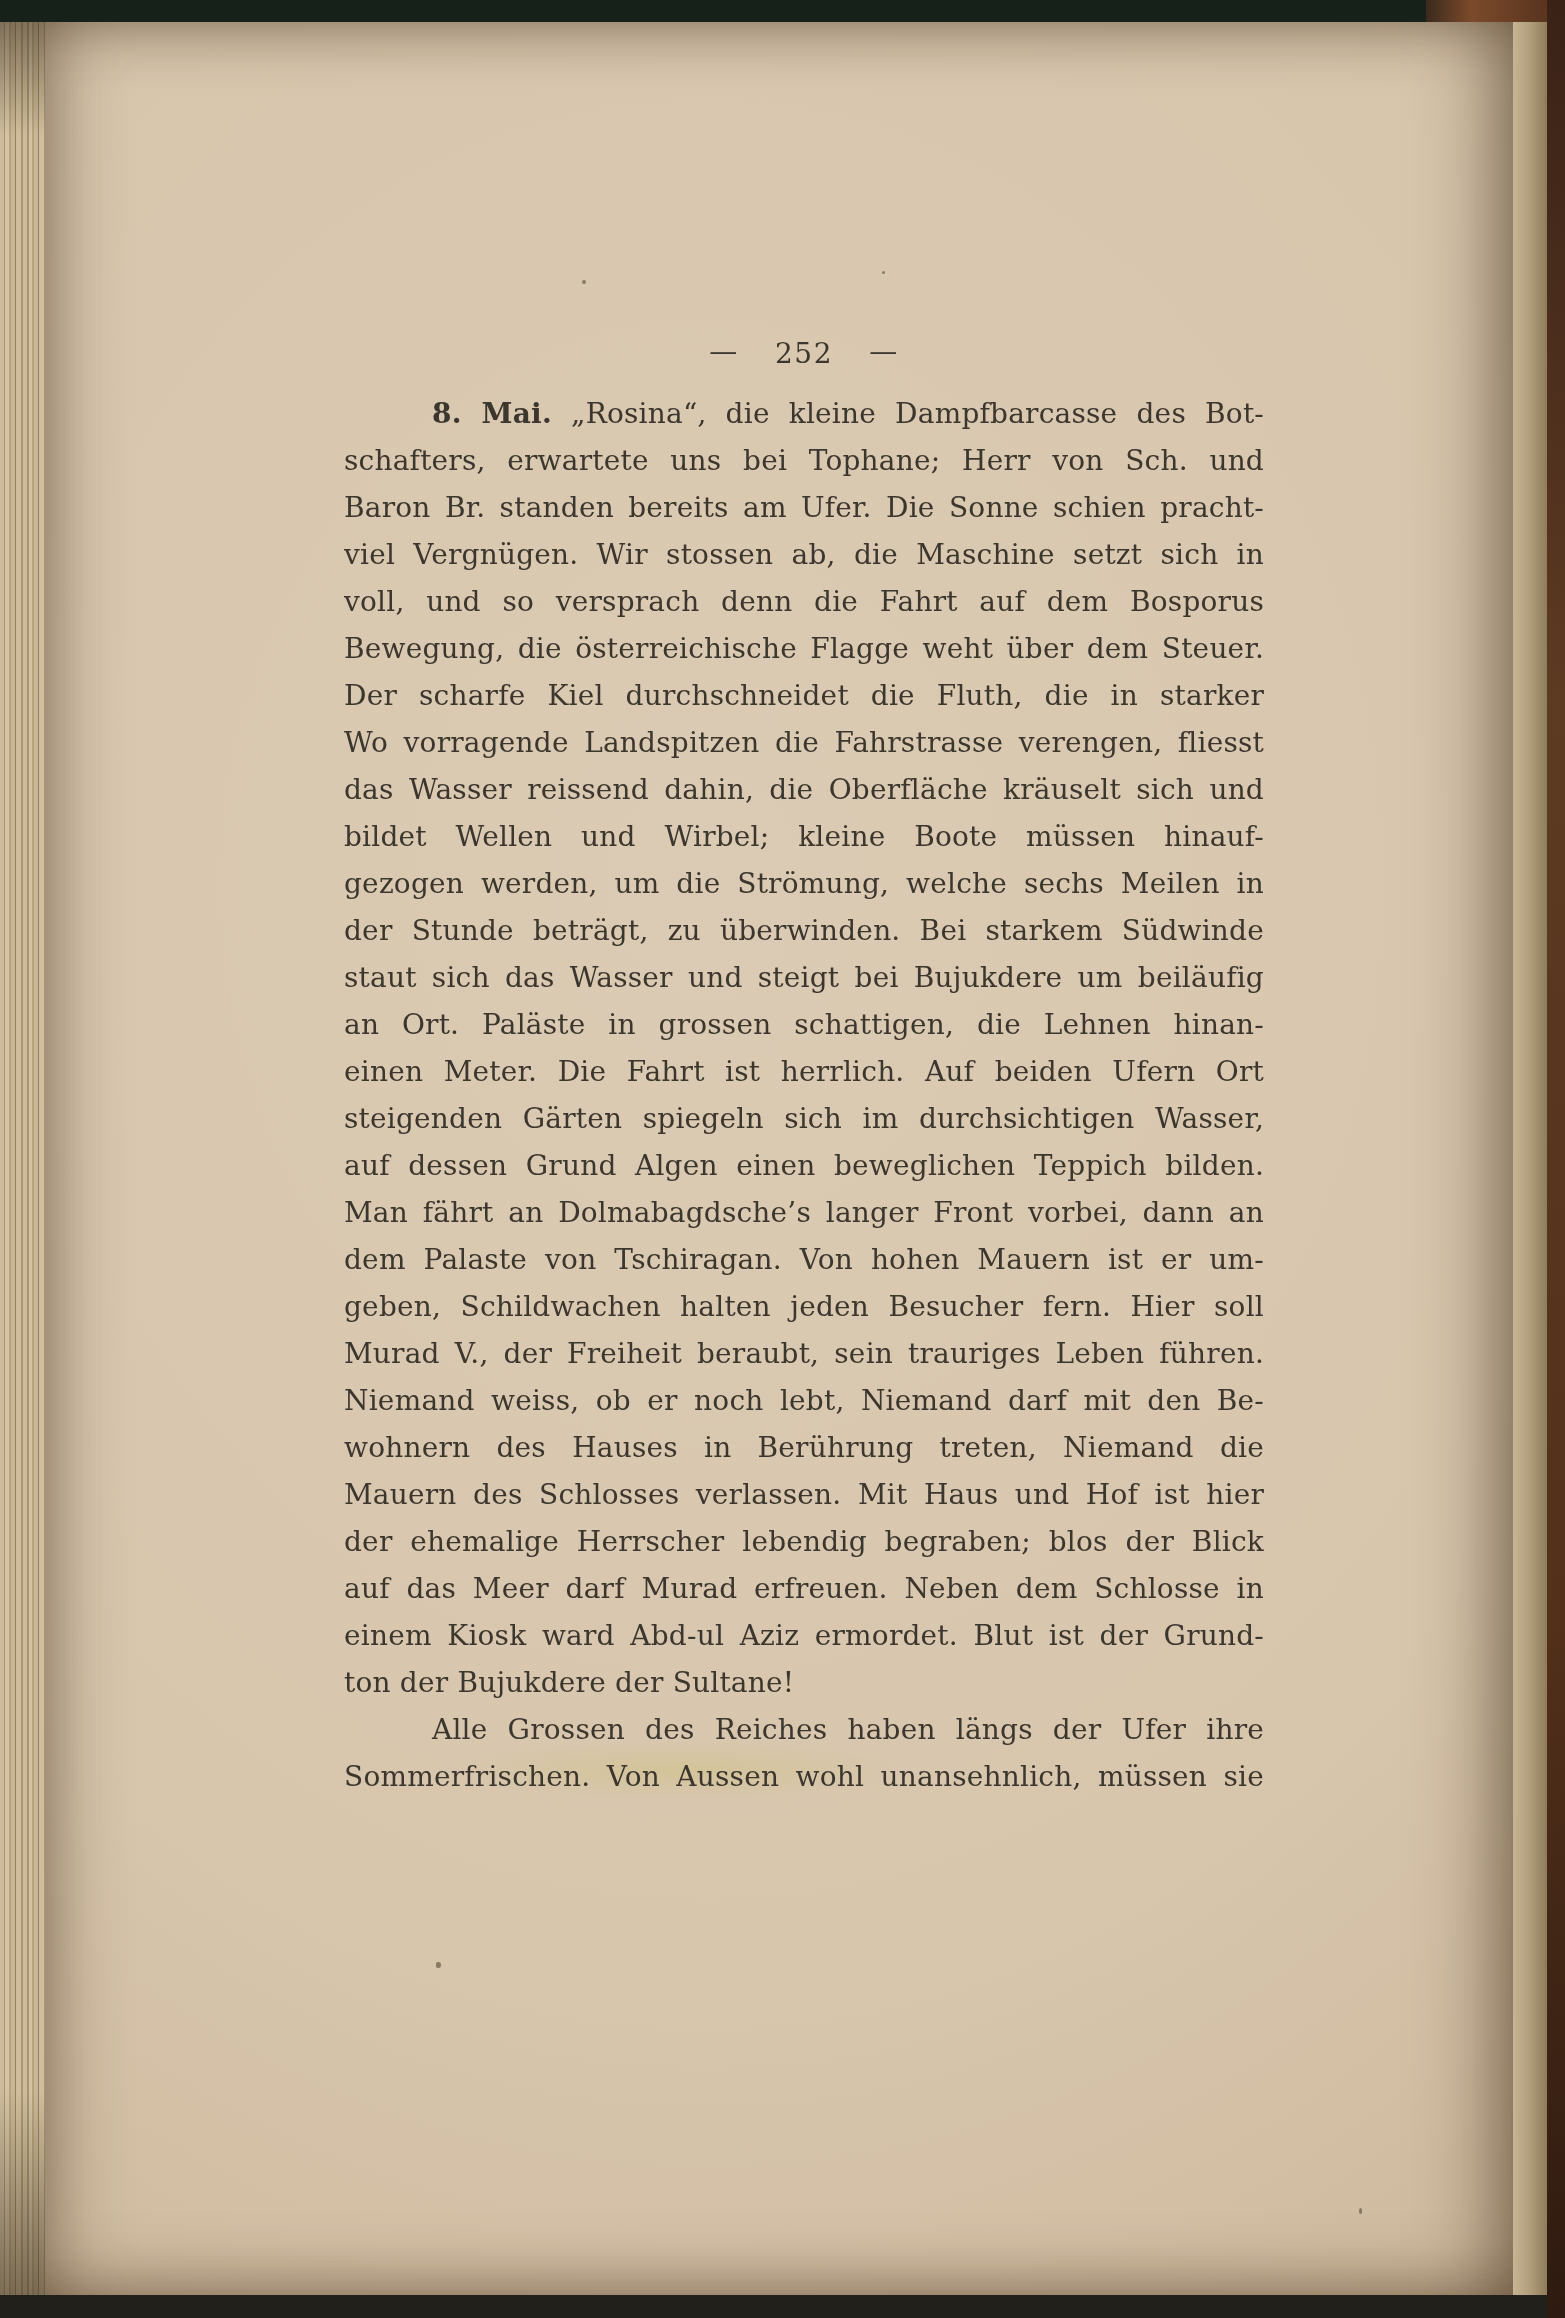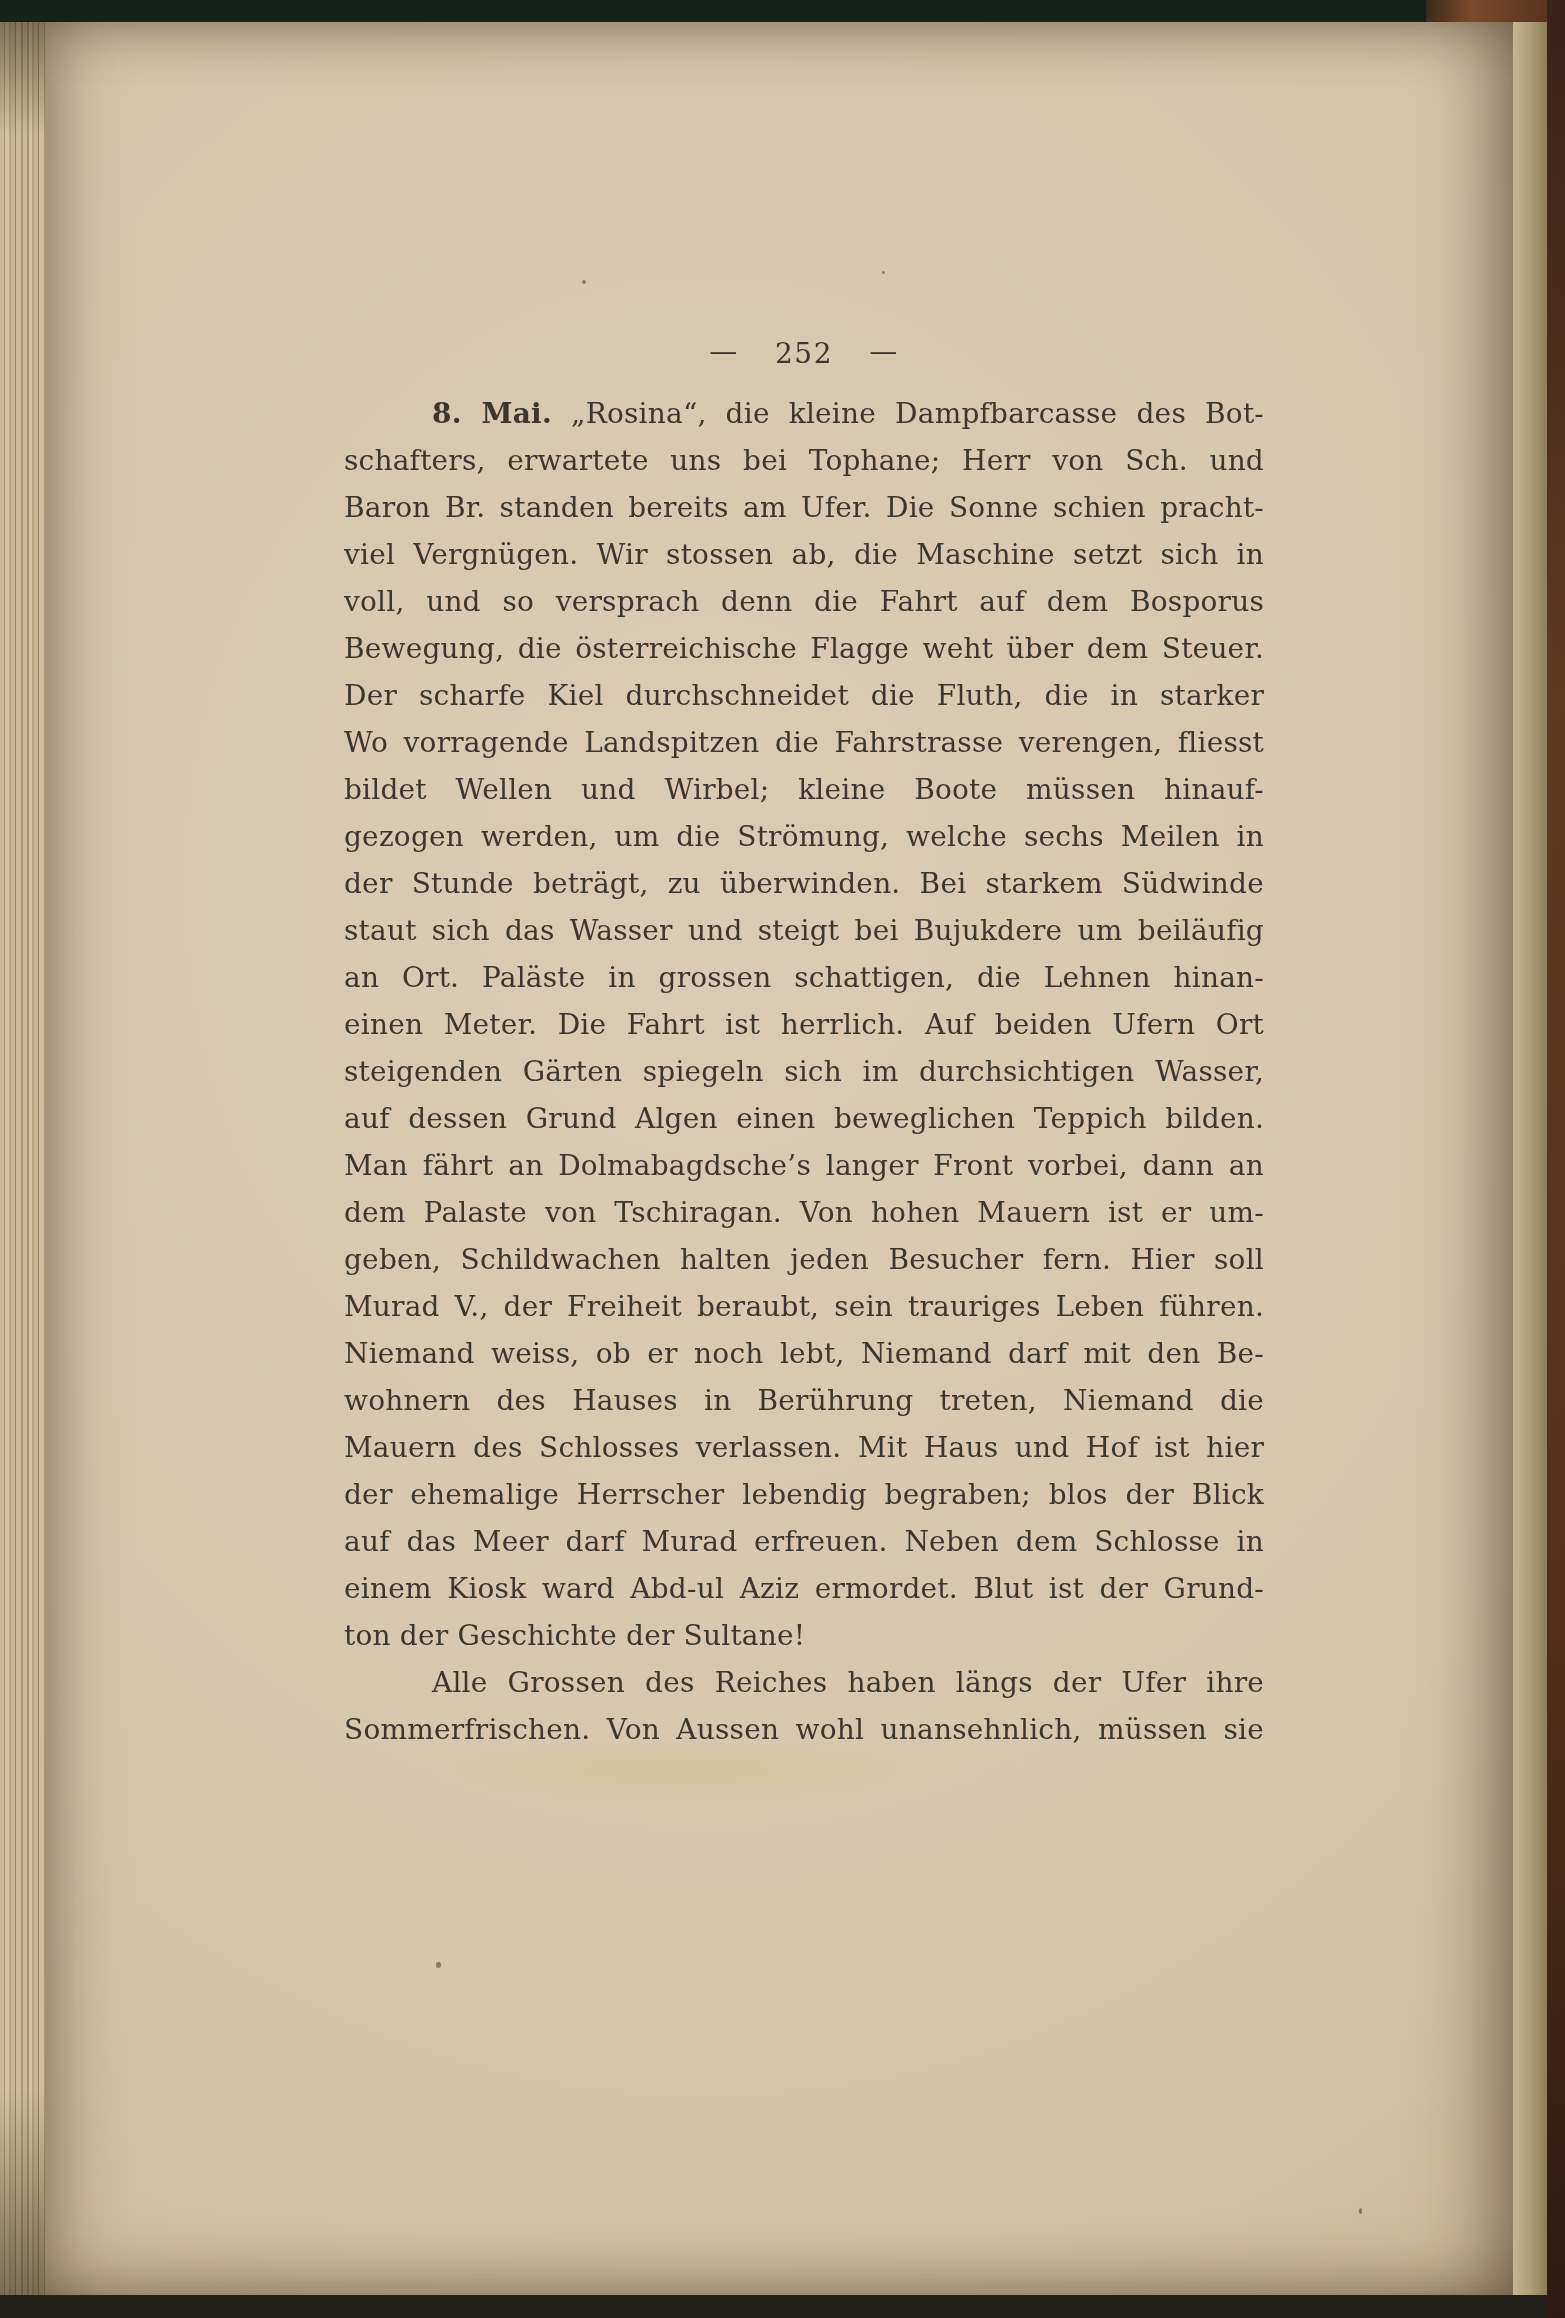--- a/index.html
+++ b/index.html
@@ -131,39 +131,40 @@
     <div class="text-block">
         <div class="paragraph">
           <div class="line indent"><b>8. Mai.</b> „Rosina“, die kleine Dampfbarcasse des Bot-</div>
           <div class="line">schafters, erwartete uns bei Tophane; Herr von Sch. und</div>
           <div class="line">Baron Br. standen bereits am Ufer. Die Sonne schien pracht-</div>
           <div class="line">viel Vergnügen. Wir stossen ab, die Maschine setzt sich in</div>
           <div class="line">voll, und so versprach denn die Fahrt auf dem Bosporus</div>
           <div class="line">Bewegung, die österreichische Flagge weht über dem Steuer.</div>
           <div class="line">Der scharfe Kiel durchschneidet die Fluth, die in starker</div>
           <div class="line">Wo vorragende Landspitzen die Fahrstrasse verengen, fliesst</div>
+          <div class="line">das Wasser reissend dahin, die Oberfläche kräuselt sich und</div>
           <div class="line">bildet Wellen und Wirbel; kleine Boote müssen hinauf-</div>
           <div class="line">gezogen werden, um die Strömung, welche sechs Meilen in</div>
           <div class="line">der Stunde beträgt, zu überwinden. Bei starkem Südwinde</div>
           <div class="line">staut sich das Wasser und steigt bei Bujukdere um beiläufig</div>
           <div class="line">an Ort. Paläste in grossen schattigen, die Lehnen hinan-</div>
           <div class="line">einen Meter. Die Fahrt ist herrlich. Auf beiden Ufern Ort</div>
           <div class="line">steigenden Gärten spiegeln sich im durchsichtigen Wasser,</div>
           <div class="line">auf dessen Grund Algen einen beweglichen Teppich bilden.</div>
           <div class="line">Man fährt an Dolmabagdsche’s langer Front vorbei, dann an</div>
           <div class="line">dem Palaste von Tschiragan. Von hohen Mauern ist er um-</div>
           <div class="line">geben, Schildwachen halten jeden Besucher fern. Hier soll</div>
           <div class="line">Murad V., der Freiheit beraubt, sein trauriges Leben führen.</div>
           <div class="line">Niemand weiss, ob er noch lebt, Niemand darf mit den Be-</div>
           <div class="line">wohnern des Hauses in Berührung treten, Niemand die</div>
           <div class="line">Mauern des Schlosses verlassen. Mit Haus und Hof ist hier</div>
           <div class="line">der ehemalige Herrscher lebendig begraben; blos der Blick</div>
           <div class="line">auf das Meer darf Murad erfreuen. Neben dem Schlosse in</div>
           <div class="line">einem Kiosk ward Abd-ul Aziz ermordet. Blut ist der Grund-</div>
-          <div class="line last">ton der Geschichte der Sultane!</div>
+          <div class="line last">ton der Bujukdere der Sultane!</div>
         </div>
         <div class="paragraph">
           <div class="line indent">Alle Grossen des Reiches haben längs der Ufer ihre</div>
           <div class="line">Sommerfrischen. Von Aussen wohl unansehnlich, müssen sie</div>
         </div>
       </div>
 
     <div class="speck s1"></div>
     <div class="speck s2"></div>
     <div class="speck s3"></div>

